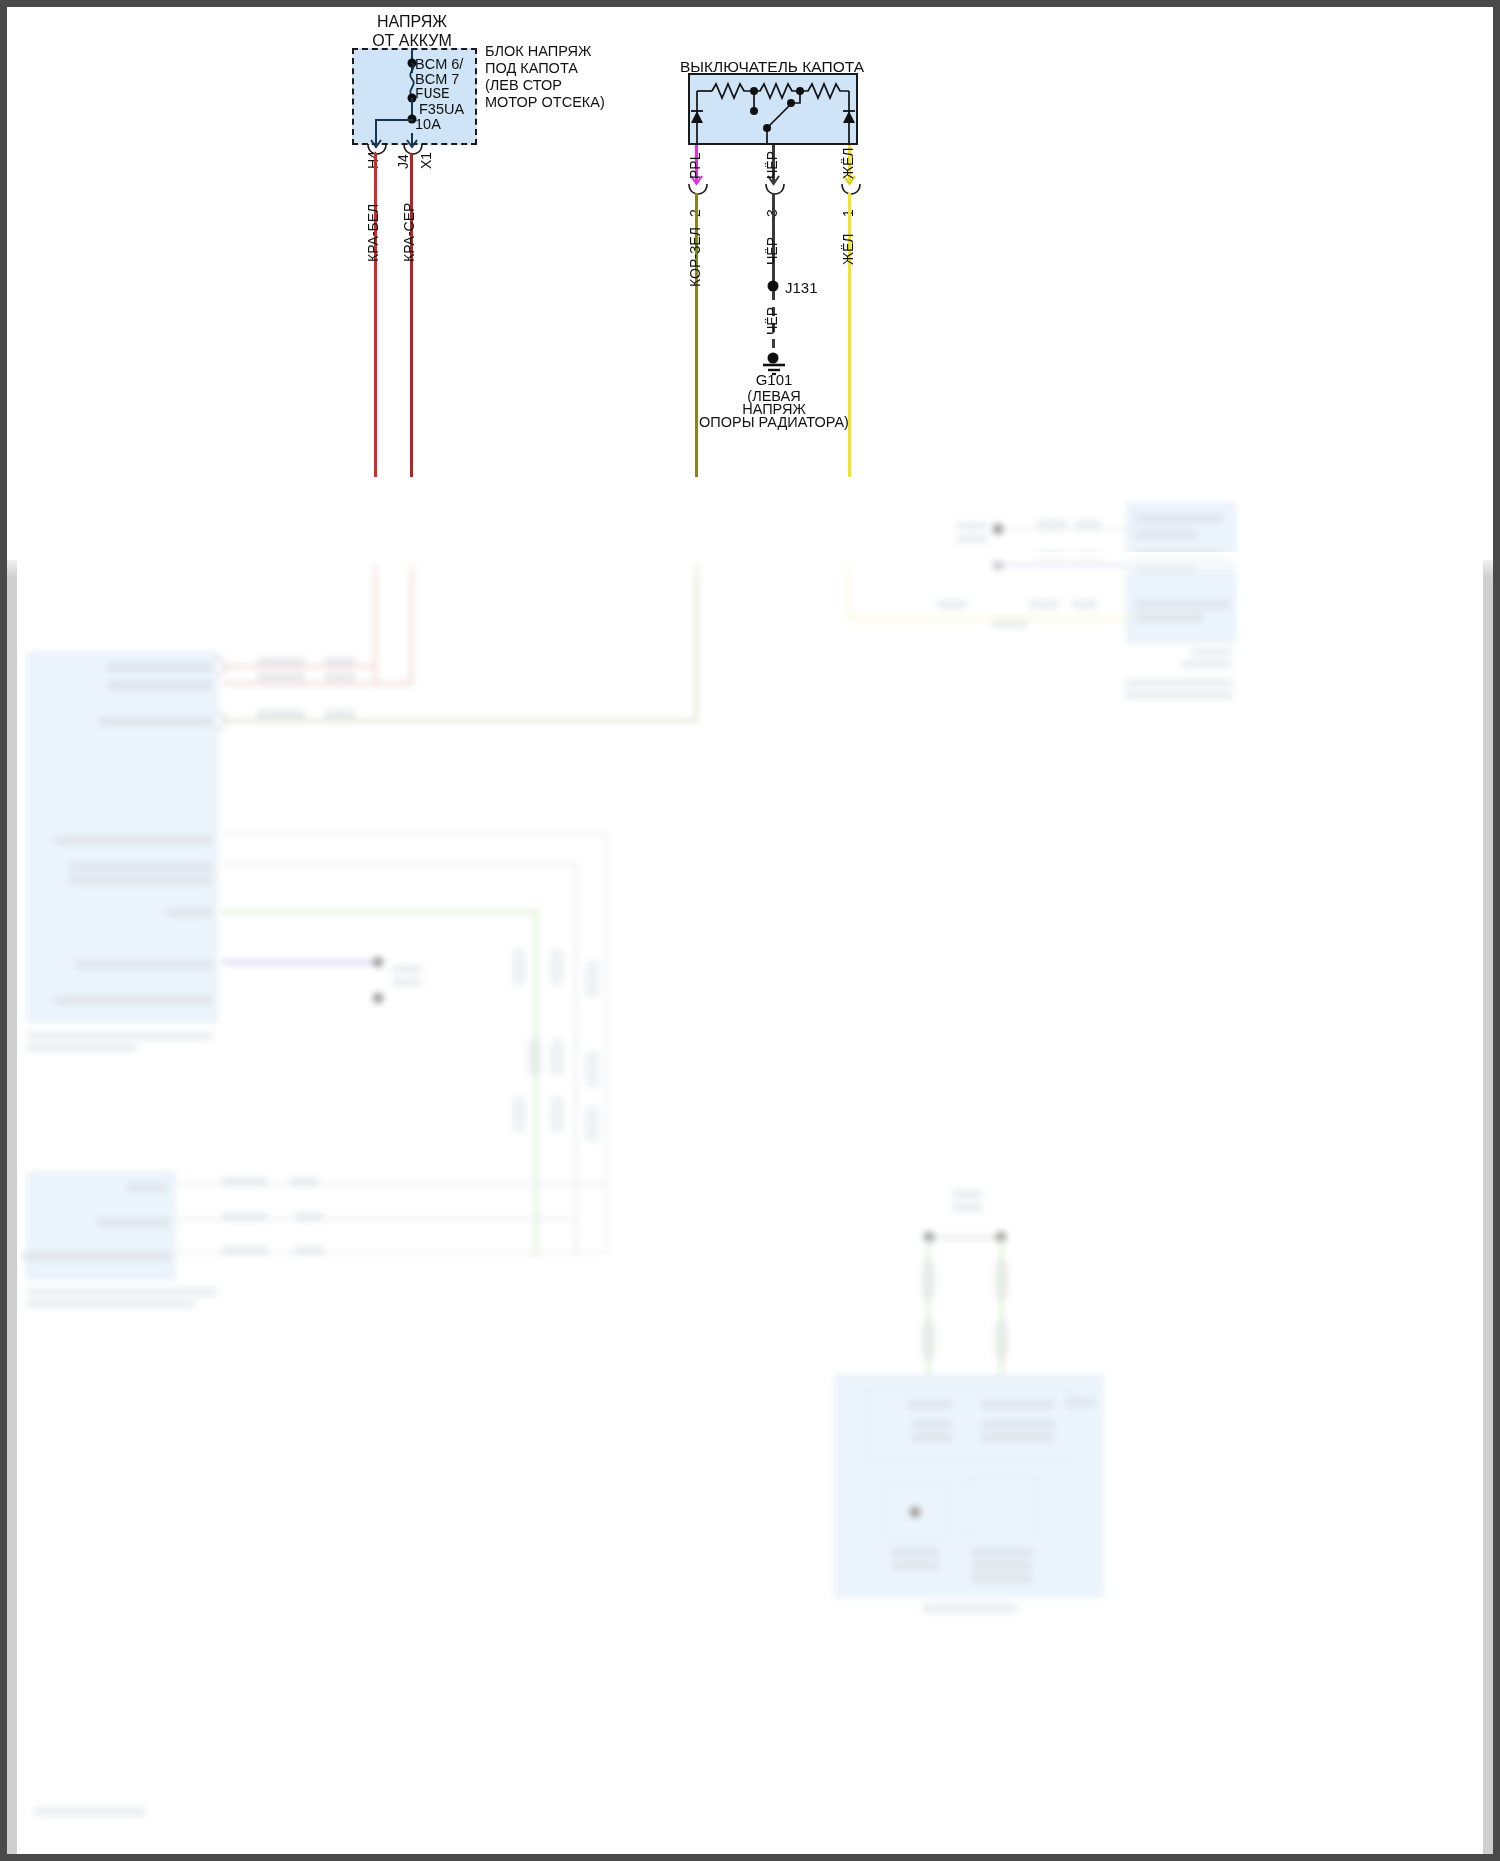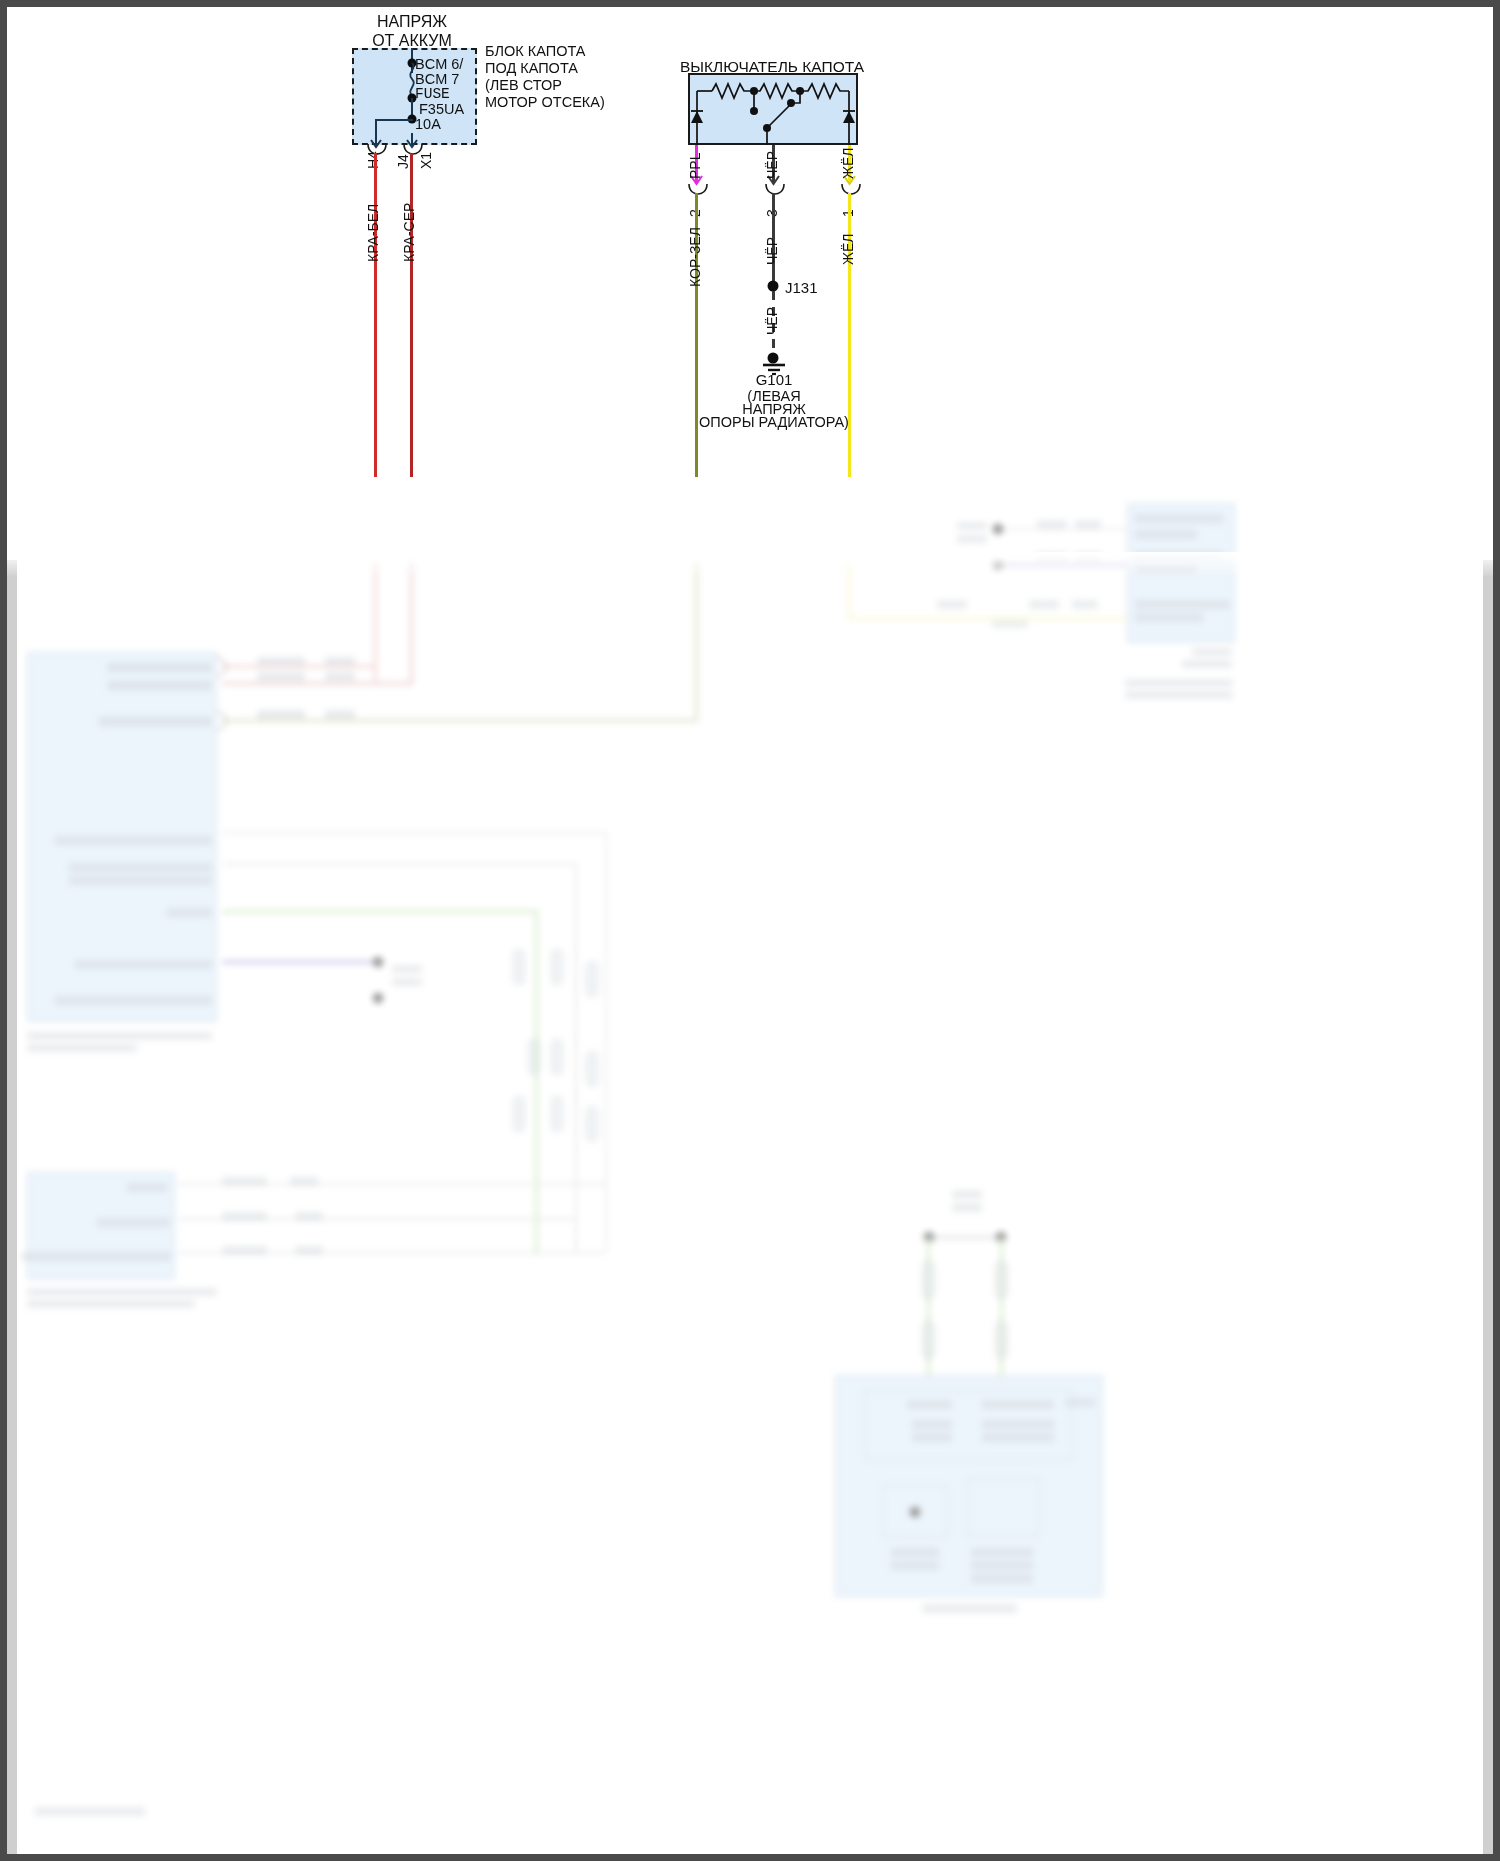--- a/index.html
+++ b/index.html
@@ -35,21 +35,21 @@
 </head>
 <body>
 
 <div id="page">
 
   <div class="txt c" style="left:405px;top:5px;font-size:16px;">НАПРЯЖ</div>
   <div class="txt c" style="left:405px;top:24px;font-size:16px;">ОТ АККУМ</div>
 
   <div class="box dash" style="left:345px;top:41px;width:125px;height:97px;"></div>
 
-  <div class="txt" style="left:478px;top:35px;font-size:14.5px;">БЛОК КАПОТА</div>
+  <div class="txt" style="left:478px;top:35px;font-size:14.5px;">БЛОК НАПРЯЖ</div>
   <div class="txt" style="left:478px;top:52px;font-size:14.5px;">ПОД КАПОТА</div>
   <div class="txt" style="left:478px;top:69px;font-size:14.5px;">(ЛЕВ СТОР</div>
   <div class="txt" style="left:478px;top:86px;font-size:14.5px;">МОТОР ОТСЕКА)</div>
 
   <div class="wire" style="left:404px;top:41px;width:2px;height:25px;background:#1a3550;"></div>
   <div class="dot" style="left:405px;top:56px;"></div>
 
   <svg class="abs" style="left:396px;top:55px;" width="20" height="36">
     <path d="M9,1 C15,6 3,11 9,17 C15,23 3,28 9,34" stroke="#1a3550" stroke-width="1.8" fill="none"></path>
   </svg>

